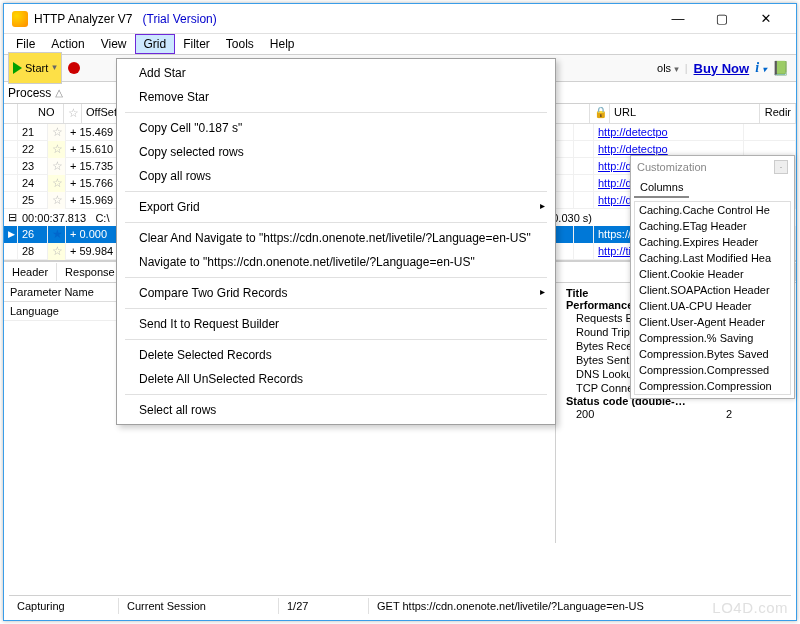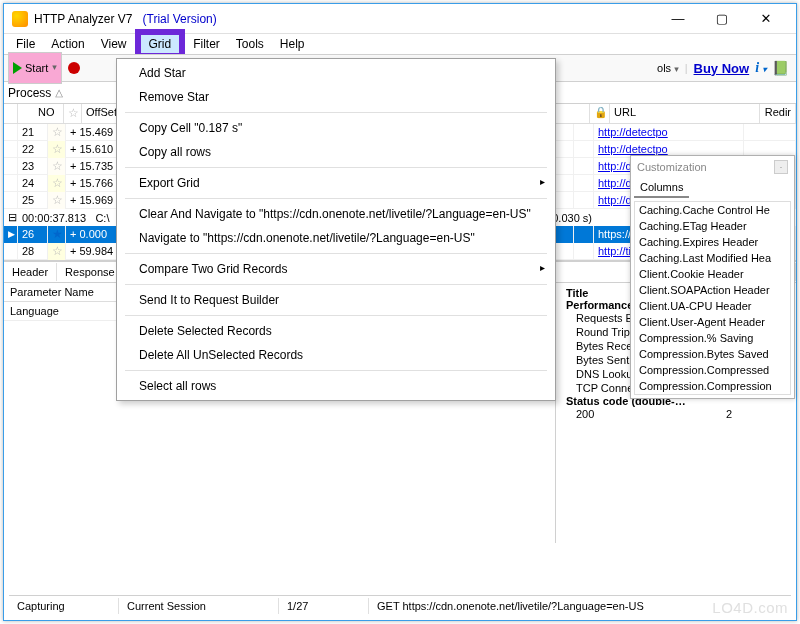--- a/index.html
+++ b/index.html
@@ -9,26 +9,26 @@
 .titlebar { height: 30px; background: #fff; display: flex; align-items: center; padding: 0 8px; border-bottom: 1px solid #e0e0e0; }
 .titlebar .appicon { width: 16px; height: 16px; background: radial-gradient(circle at 30% 30%, #ffd700, #ff8c00); border-radius: 3px; margin-right: 6px; }
 .titlebar .title { font-size: 12px; color: #000; }
 .titlebar .title .trial { color: #0000cc; }
 .titlebar .wincontrols { margin-left: auto; display: flex; }
 .titlebar .wincontrols div { width: 44px; height: 28px; text-align: center; line-height: 28px; font-size: 13px; color: #000; cursor: default; }
 
 
 .menubar { height: 20px; display: flex; align-items: center; padding: 0 4px; background: #fff; }
 .menubar .mi { padding: 2px 8px; font-size: 12px; }
-.menubar .mi.active { background: #cce8ff; border: 6px solid #6d28d9; }
+.menubar .mi.active { background: #cce8ff; border: 1px solid #6d28d9; }
 
 
 .toolbar { height: 28px; border-top: 1px solid #d0d0d0; border-bottom: 1px solid #d0d0d0; display: flex; align-items: center; padding: 0 4px; background: #f9f9f9; position: relative; }
 .toolbar .playicon { width:0; height:0; border-left: 9px solid #00a000; border-top: 6px solid transparent; border-bottom: 6px solid transparent; display:inline-block; margin-right:3px;}
-.toolbar .startbtn { display:flex; align-items:flex-start; padding:9px 4px; border:1px solid #ccc; background:#f9a8d4; margin-right:2px; }
+.toolbar .startbtn { display:flex; align-items:flex-start; padding:9px 4px; border:1px solid #ccc; background:#fde047; margin-right:2px; }
 .toolbar .stopicon { width:12px;height:12px;background:#c00;border-radius:50%; display:inline-block; margin:0 4px;}
 .toolbar .rightgroup { position:absolute; right:6px; display:flex; align-items:center; gap:6px;}
 .toolbar .buynow { color:#0000cc; font-weight:bold; text-decoration:underline; font-size:13px;}
 
 
 .processbar { height: 22px; border-bottom: 1px solid #d0d0d0; display:flex; align-items:center; padding:0 4px; font-size:12px;}
 .processbar .tri { margin-left:4px; color:#888; font-size:10px;}
 
 
 .grid { border-bottom:1px solid #d0d0d0; }
@@ -285,20 +285,21 @@
     <div class="sb" style="flex:1;border-right:none">GET  https://cdn.onenote.net/livetile/?Language=en-US</div>
   </div>
 
 </div>
 
 <div class="ctxmenu" id="ctxmenu">
     <div class="citem">Add Star</div>
     <div class="citem">Remove Star</div>
     <div class="csep"></div>
     <div class="citem">Copy Cell "0.187 s"</div>
+    <div class="citem">Copy selected rows</div>
     <div class="citem">Copy all rows</div>
     <div class="csep"></div>
     <div class="citem arrow">Export Grid</div>
     <div class="csep"></div>
     <div class="citem">Clear And Navigate to "https://cdn.onenote.net/livetile/?Language=en-US"</div>
     <div class="citem">Navigate to "https://cdn.onenote.net/livetile/?Language=en-US"</div>
     <div class="csep"></div>
     <div class="citem arrow">Compare Two Grid Records</div>
     <div class="csep"></div>
     <div class="citem">Send It to Request Builder</div>

